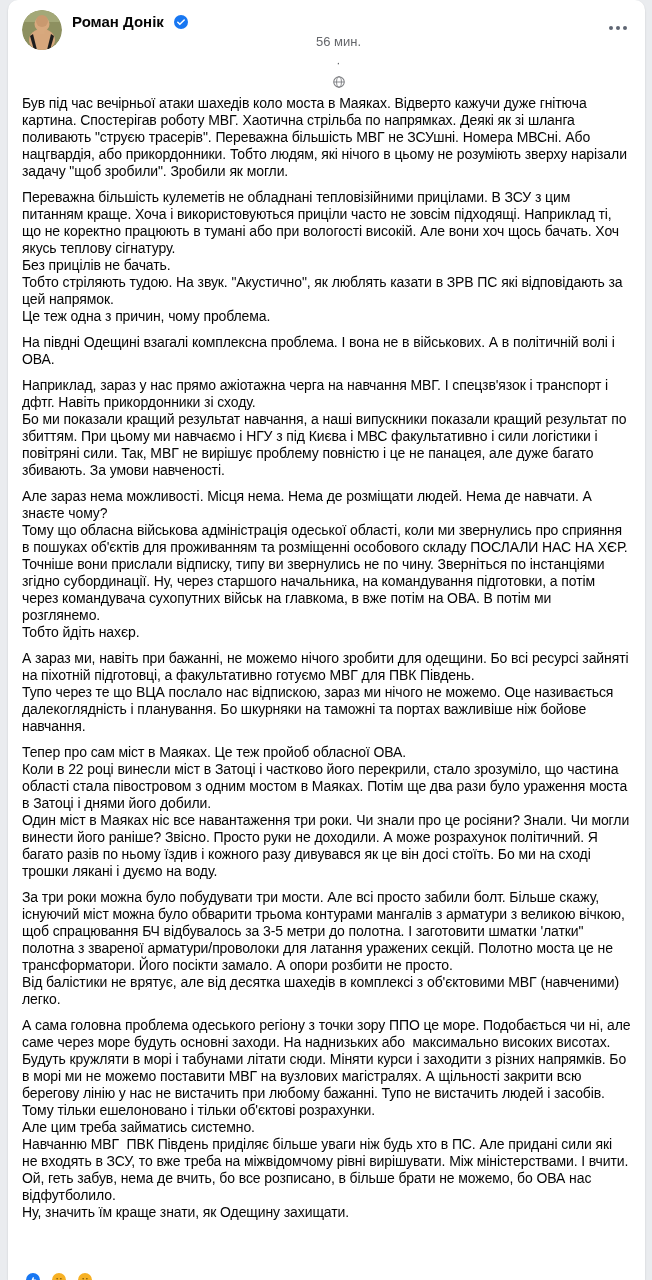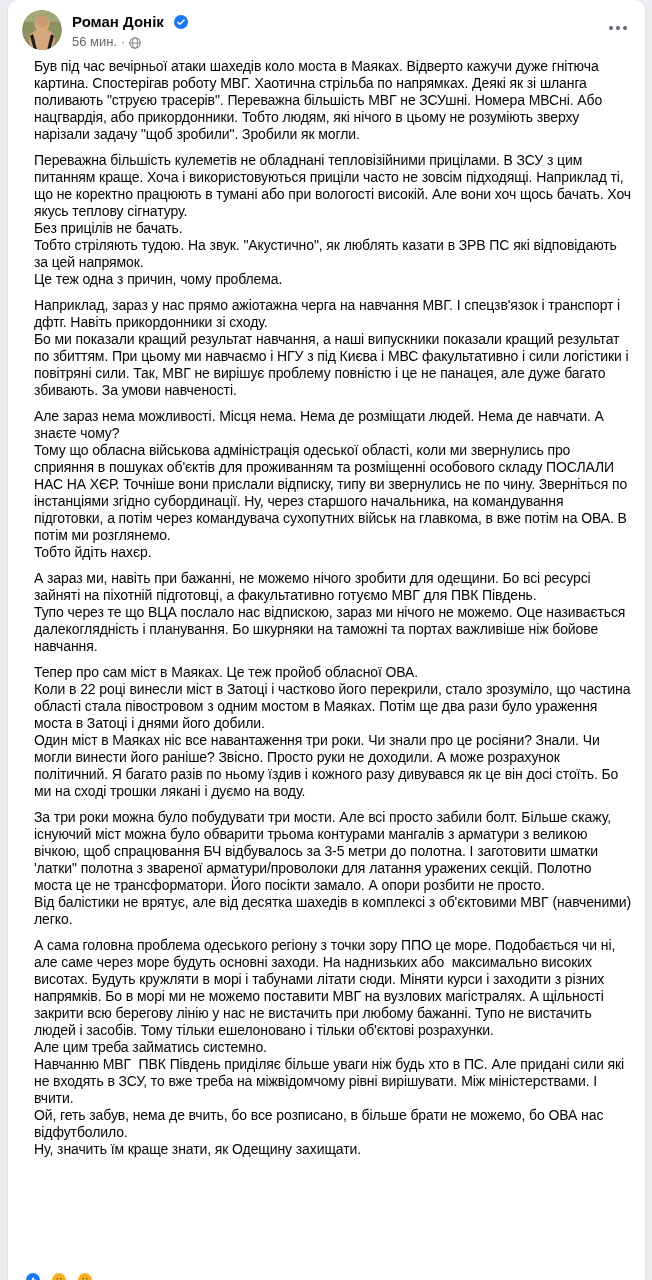--- a/index.html
+++ b/index.html
@@ -29,33 +29,33 @@
   }
   .hmeta { margin-left: 10px; flex: 1 1 auto; padding-top: 2px; }
   .name-row { display: flex; align-items: center; gap: 10px; }
   .author {
     font-size: 15px; font-weight: 700; color: #050505;
     line-height: 19px; cursor: pointer;
   }
   .verified { width: 14px; height: 14px; display: inline-block; }
   .time-row {
     display: flex; align-items: center; gap: 4px;
-    font-size: 13px; color: #65676b; line-height: 17px; margin-top: 2px;
+    font-size: 13px; color: #65676b; line-height: 17px; margin-top: 2px; flex-direction: column;
   }
   .timestamp { cursor: pointer; }
   .globe { width: 12px; height: 12px; display: inline-block; opacity: .85; }
   .menu {
     flex: 0 0 auto; display: flex; gap: 3px; align-items: center;
     padding: 10px 4px; margin-top: 6px; cursor: pointer; border-radius: 50%;
   }
   .menu .dot3 { width: 4px; height: 4px; border-radius: 50%; background: #5f6673; }
   
   .content { margin-top: 8px; }
   .para {
-    margin: 0 0 9px 12px;
+    margin: 0 0 9px 0;
     font-size: 14px;
     line-height: 17px;
     letter-spacing: -0.1px;
     color: #050505;
     white-space: pre-wrap;
   }
   
   .reactions {
     position: absolute; left: 16px; top: 1271px;
     display: flex; gap: 8px; cursor: pointer;
@@ -121,20 +121,21 @@
         <span class="dot3"></span>
       </div>
     </div>
 
     <div class="content" id="post-text">
         <p class="para">Був під час вечірньої атаки шахедів коло моста в Маяках. Відверто кажучи дуже гнітюча картина. Спостерігав роботу МВГ. Хаотична стрільба по напрямках. Деякі як зі шланга поливають "струєю трасерів". Переважна більшість МВГ не ЗСУшні. Номера МВСні. Або нацгвардія, або прикордонники. Тобто людям, які нічого в цьому не розуміють зверху нарізали задачу "щоб зробили". Зробили як могли.</p>
         <p class="para">Переважна більшість кулеметів не обладнані тепловізійними прицілами. В ЗСУ з цим питанням краще. Хоча і використовуються приціли часто не зовсім підходящі. Наприклад ті, що не коректно працюють в тумані або при вологості високій. Але вони хоч щось бачать. Хоч якусь теплову сігнатуру.
 Без прицілів не бачать.
 Тобто стріляють тудою. На звук. "Акустично", як люблять казати в ЗРВ ПС які відповідають за цей напрямок.
 Це теж одна з причин, чому проблема.</p>
+        <p class="para">На півдні Одещині взагалі комплексна проблема. І вона не в військових. А в політичній волі і ОВА.</p>
         <p class="para">Наприклад, зараз у нас прямо ажіотажна черга на навчання МВГ. І спецзв'язок і транспорт і дфтг. Навіть прикордонники зі сходу.
 Бо ми показали кращий результат навчання, а наші випускники показали кращий результат по збиттям. При цьому ми навчаємо і НГУ з під Києва і МВС факультативно і сили логістики і повітряні сили. Так, МВГ не вирішує проблему повністю і це не панацея, але дуже багато збивають. За умови навченості.</p>
         <p class="para">Але зараз нема можливості. Місця нема. Нема де розміщати людей. Нема де навчати. А знаєте чому?
 Тому що обласна військова адміністрація одеської області, коли ми звернулись про сприяння в пошуках об'єктів для проживанням та розміщенні особового складу ПОСЛАЛИ НАС НА ХЄР. Точніше вони прислали відписку, типу ви звернулись не по чину. Зверніться по інстанціями згідно субординації. Ну, через старшого начальника, на командування підготовки, а потім через командувача сухопутних військ на главкома, в вже потім на ОВА. В потім ми розглянемо.
 Тобто йдіть нахєр.</p>
         <p class="para">А зараз ми, навіть при бажанні, не можемо нічого зробити для одещини. Бо всі ресурсі зайняті на піхотній підготовці, а факультативно готуємо МВГ для ПВК Південь.
 Тупо через те що ВЦА послало нас відпискою, зараз ми нічого не можемо. Оце називається далекоглядність і планування. Бо шкурняки на таможні та портах важливіше ніж бойове навчання.</p>
         <p class="para">Тепер про сам міст в Маяках. Це теж пройоб обласної ОВА.
 Коли в 22 році винесли міст в Затоці і частково його перекрили, стало зрозуміло, що частина області стала півостровом з одним мостом в Маяках. Потім ще два рази було ураження моста в Затоці і днями його добили.
 Один міст в Маяках ніс все навантаження три роки. Чи знали про це росіяни? Знали. Чи могли винести його раніше? Звісно. Просто руки не доходили. А може розрахунок політичний. Я багато разів по ньому їздив і кожного разу дивувався як це він досі стоїть. Бо ми на сході трошки лякані і дуємо на воду.</p>

